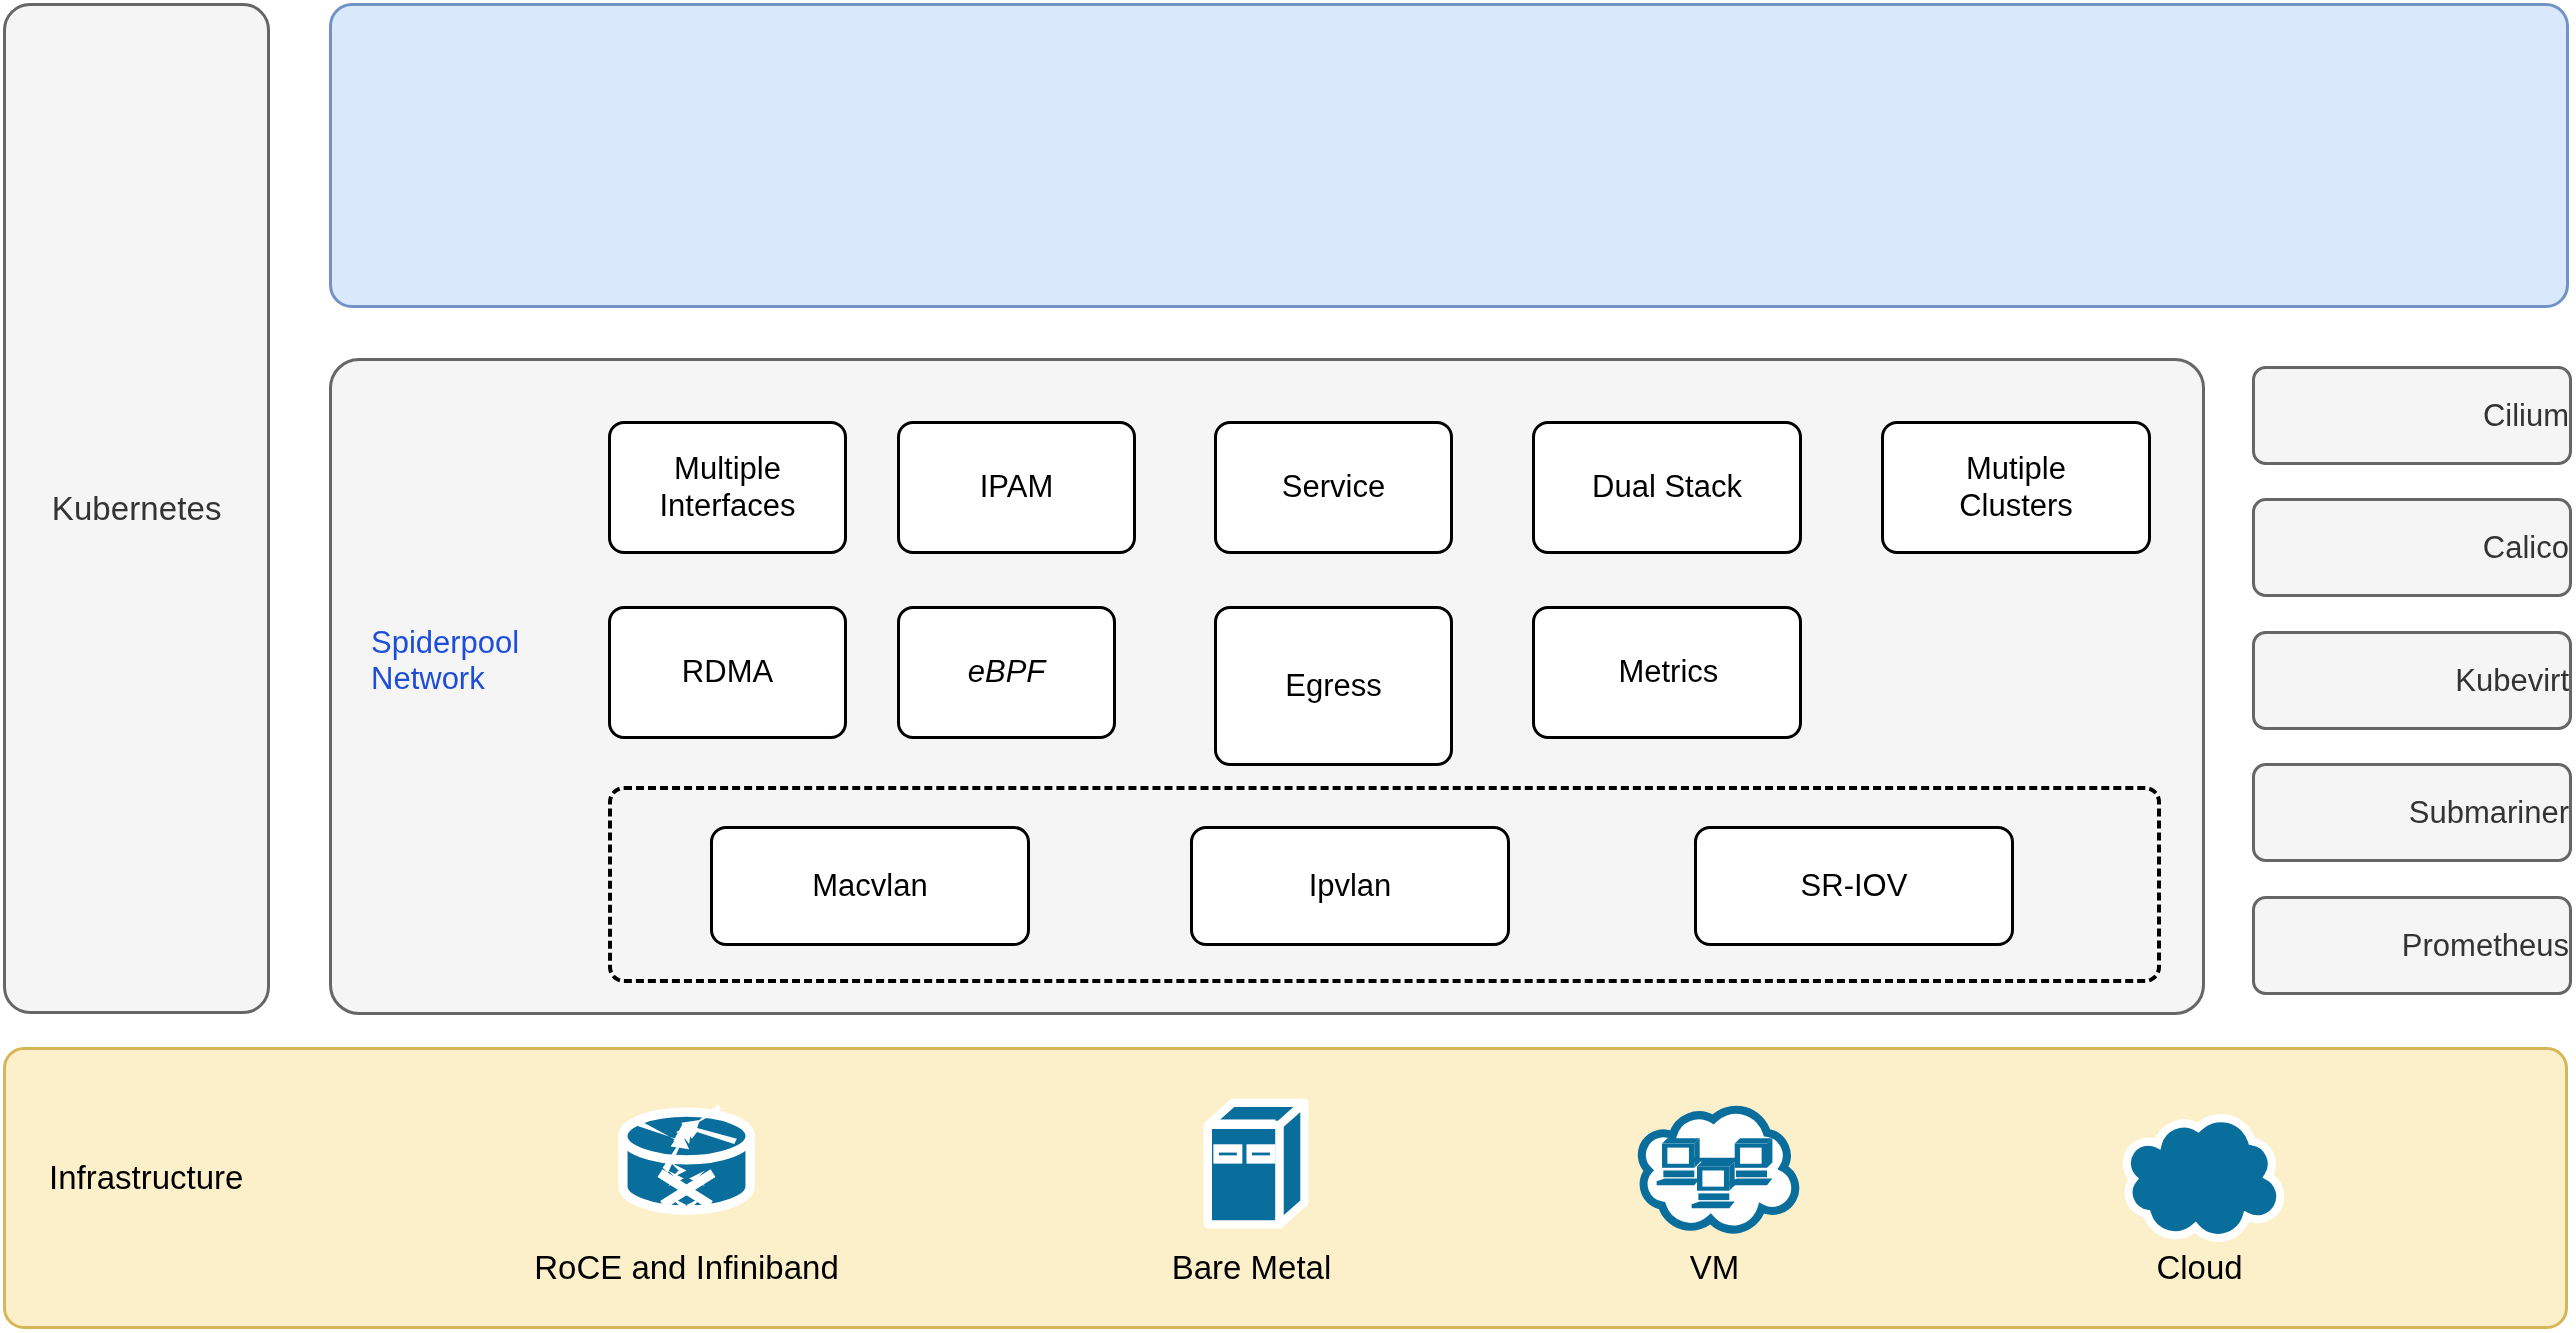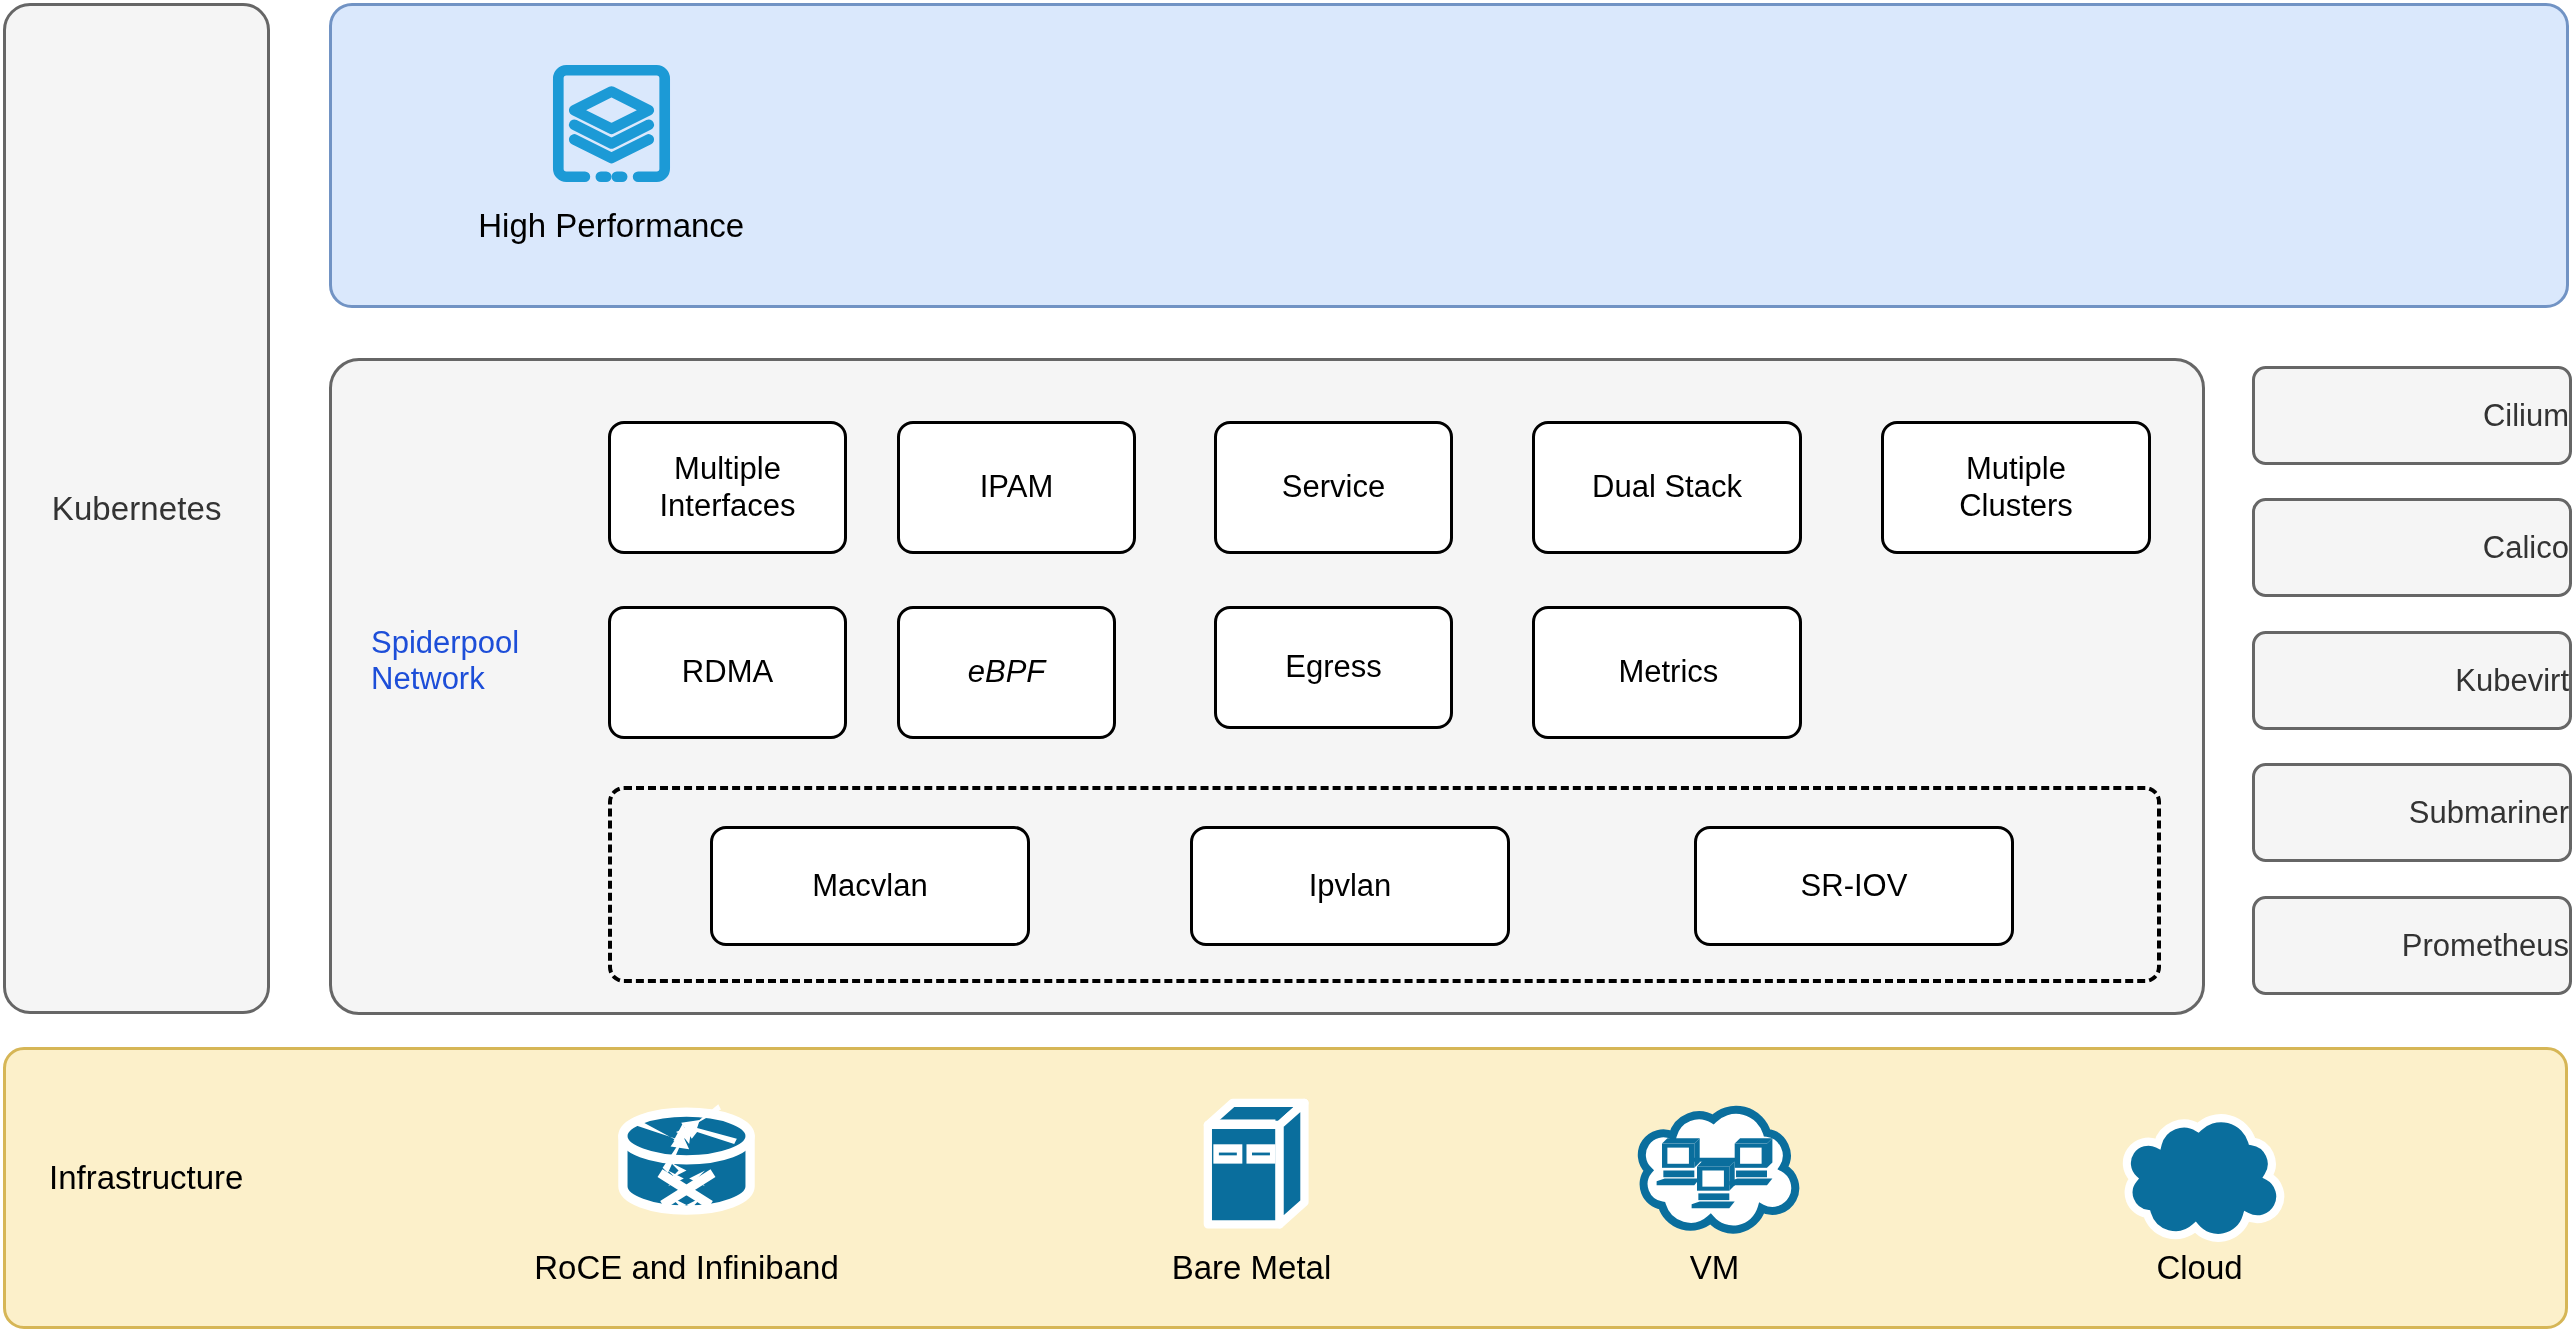--- a/index.html
+++ b/index.html
@@ -82,35 +82,20 @@
 
 <div class="abs" id="k8s-panel">
   <span class="lbl">Kubernetes</span>
 </div>
 
 <div class="abs" id="capability-banner">
 
 
 
 
-  <div class="cap-item">
-    <div class="cap-icon">
-      <svg width="133" height="133" viewBox="0 0 100 100">
-        <g fill="none" stroke="#1C9AD6" stroke-width="8" stroke-linecap="round" stroke-linejoin="round">
-          <path d="M30 90 L16 90 A6 6 0 0 1 10 84 L10 16 A6 6 0 0 1 16 10 L84 10 A6 6 0 0 1 90 16 L90 84 A6 6 0 0 1 84 90 L70 90"></path>
-          <path d="M42 90 L46 90"></path>
-          <path d="M54 90 L58 90"></path>
-          <path d="M50 26 L78 40 L50 54 L22 40 Z"></path>
-          <path d="M22 51 L50 65 L78 51"></path>
-          <path d="M22 62 L50 76 L78 62"></path>
-        </g>
-      </svg>
-    </div>
-    <span class="cap-label">High Performance</span>
-  </div>
 </div>
 
 <div class="abs" id="spiderpool-container"></div>
 
 <div class="abs" id="spiderpool-label">
   <div>Spiderpool</div>
   <div>Network</div>
 </div>
 
 <div class="abs fbox" style="left:608px;top:421px;width:239px;height:133px;">
@@ -134,21 +119,21 @@
     <div>Clusters</div>
   </div>
 </div>
 
 <div class="abs fbox" style="left:608px;top:606px;width:239px;height:133px;">
   <span>RDMA</span>
 </div>
 <div class="abs fbox" style="left:897px;top:606px;width:219px;height:133px;font-style:italic;">
   <span>eBPF</span>
 </div>
-<div class="abs fbox" style="left:1214px;top:606px;width:239px;height:123px;">
+<div class="abs fbox" style="left:1214px;top:606px;width:239px;height:160px;">
   <span>Egress</span>
 </div>
 <div class="abs fbox" style="left:1532px;top:606px;width:270px;height:133px;padding-left:8px;">
   <span>Metrics</span>
 </div>
 
 <div class="abs" id="datapath-group"></div>
 <div class="abs fbox" style="left:710px;top:826px;width:320px;height:120px;">
   <span>Macvlan</span>
 </div>

